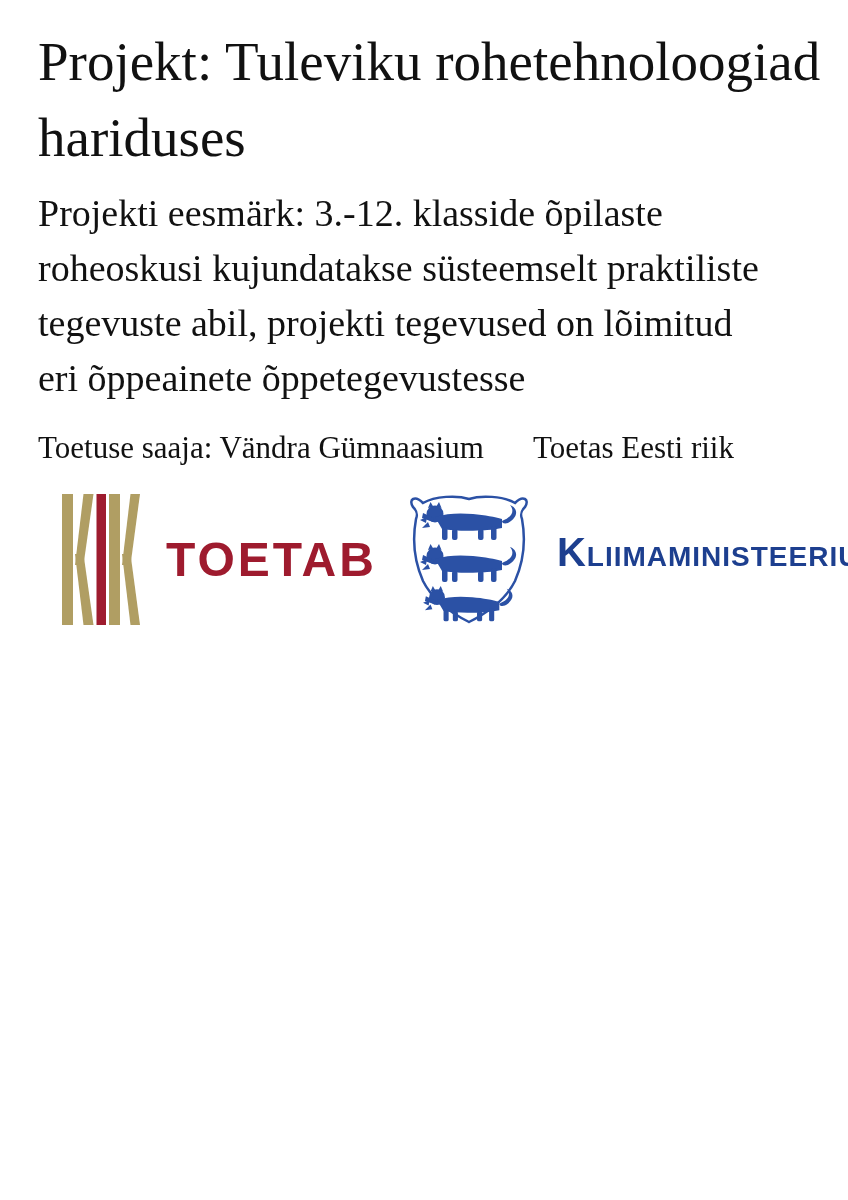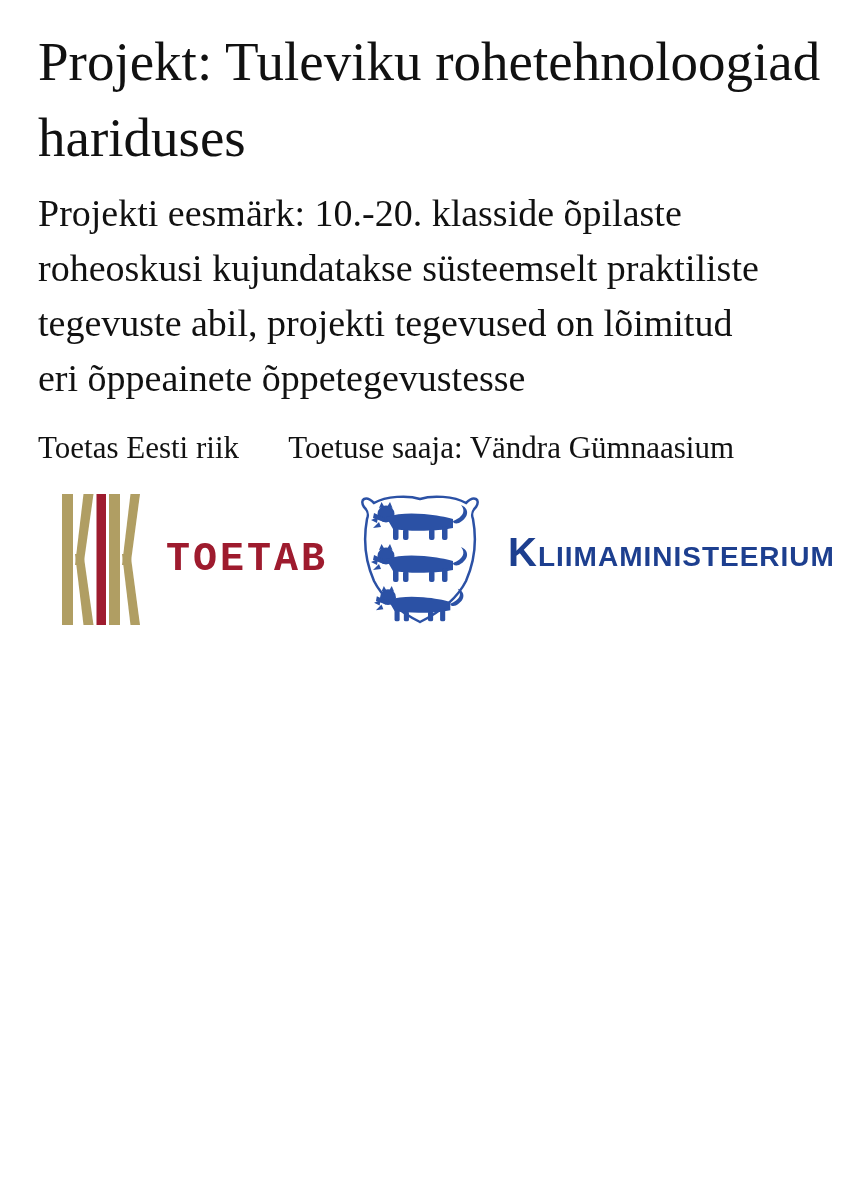--- a/index.html
+++ b/index.html
@@ -30,21 +30,21 @@
   .par-meede{margin-top:22px;}
   .par-eesmark{margin-top:10px;}
   .par-tegevused{margin-top:12px;}
   .funding-row{
     margin-top:24px;display:flex;justify-content:space-between;align-items:baseline;
     font-size:31px;line-height:36px;
   }
   .logos-row{margin-top:26px;display:flex;align-items:center;}
   .kik-logo{margin-left:24px;display:flex;align-items:center;gap:26px;}
   .toetab-label{
-    font-family:Liberation Mono, monospace;font-weight:700;font-size:40px;
+    font-family:Liberation Sans, sans-serif;font-weight:700;font-size:48px;
     letter-spacing:3px;color:var(--toetab-red);
   }
   .ministry-logo{margin-left:30px;display:flex;align-items:center;gap:26px;}
   .ministry-label{
     font-family:"Liberation Sans", sans-serif;font-weight:700;font-size:40px;
     font-variant:small-caps;letter-spacing:1px;color:var(--ministry-text-blue);
     position:relative;top:-7px;
   }
   .gold{fill:var(--kik-gold);}
   .redbar{fill:var(--kik-red);}
@@ -53,29 +53,29 @@
 </style>
 </head>
 <body>
 
 <main class="page">
 
   <h1 class="title">Projekt: Tuleviku rohetehnoloogiad
 hariduses</h1>
 
 
-  <p class="body-par par-eesmark">Projekti eesmärk: 10.-20. klasside õpilaste
+  <p class="body-par par-eesmark">Projekti eesmärk: 3.-12. klasside õpilaste
 roheoskusi kujundatakse süsteemselt praktiliste
 tegevuste abil, projekti tegevused on lõimitud
 eri õppeainete õppetegevustesse</p>
 
 
   <div class="funding-row">
+    <span>Toetuse saaja: Vändra Gümnaasium</span>
     <span>Toetas Eesti riik</span>
-    <span>Toetuse saaja: Vändra Gümnaasium</span>
   </div>
 
   <div class="logos-row">
 
     <div class="kik-logo">
       <svg width="78" height="131" viewBox="0 0 78 131" aria-hidden="true">
         <rect class="gold" x="0" y="0" width="11" height="131"></rect>
         <polygon class="gold" points="13,71 21.5,0 31.5,0 21.5,71"></polygon>
         <polygon class="gold" points="13,60 21.5,60 31.5,131 21.5,131"></polygon>
         <rect class="redbar" x="34.5" y="0" width="9.5" height="131"></rect>

